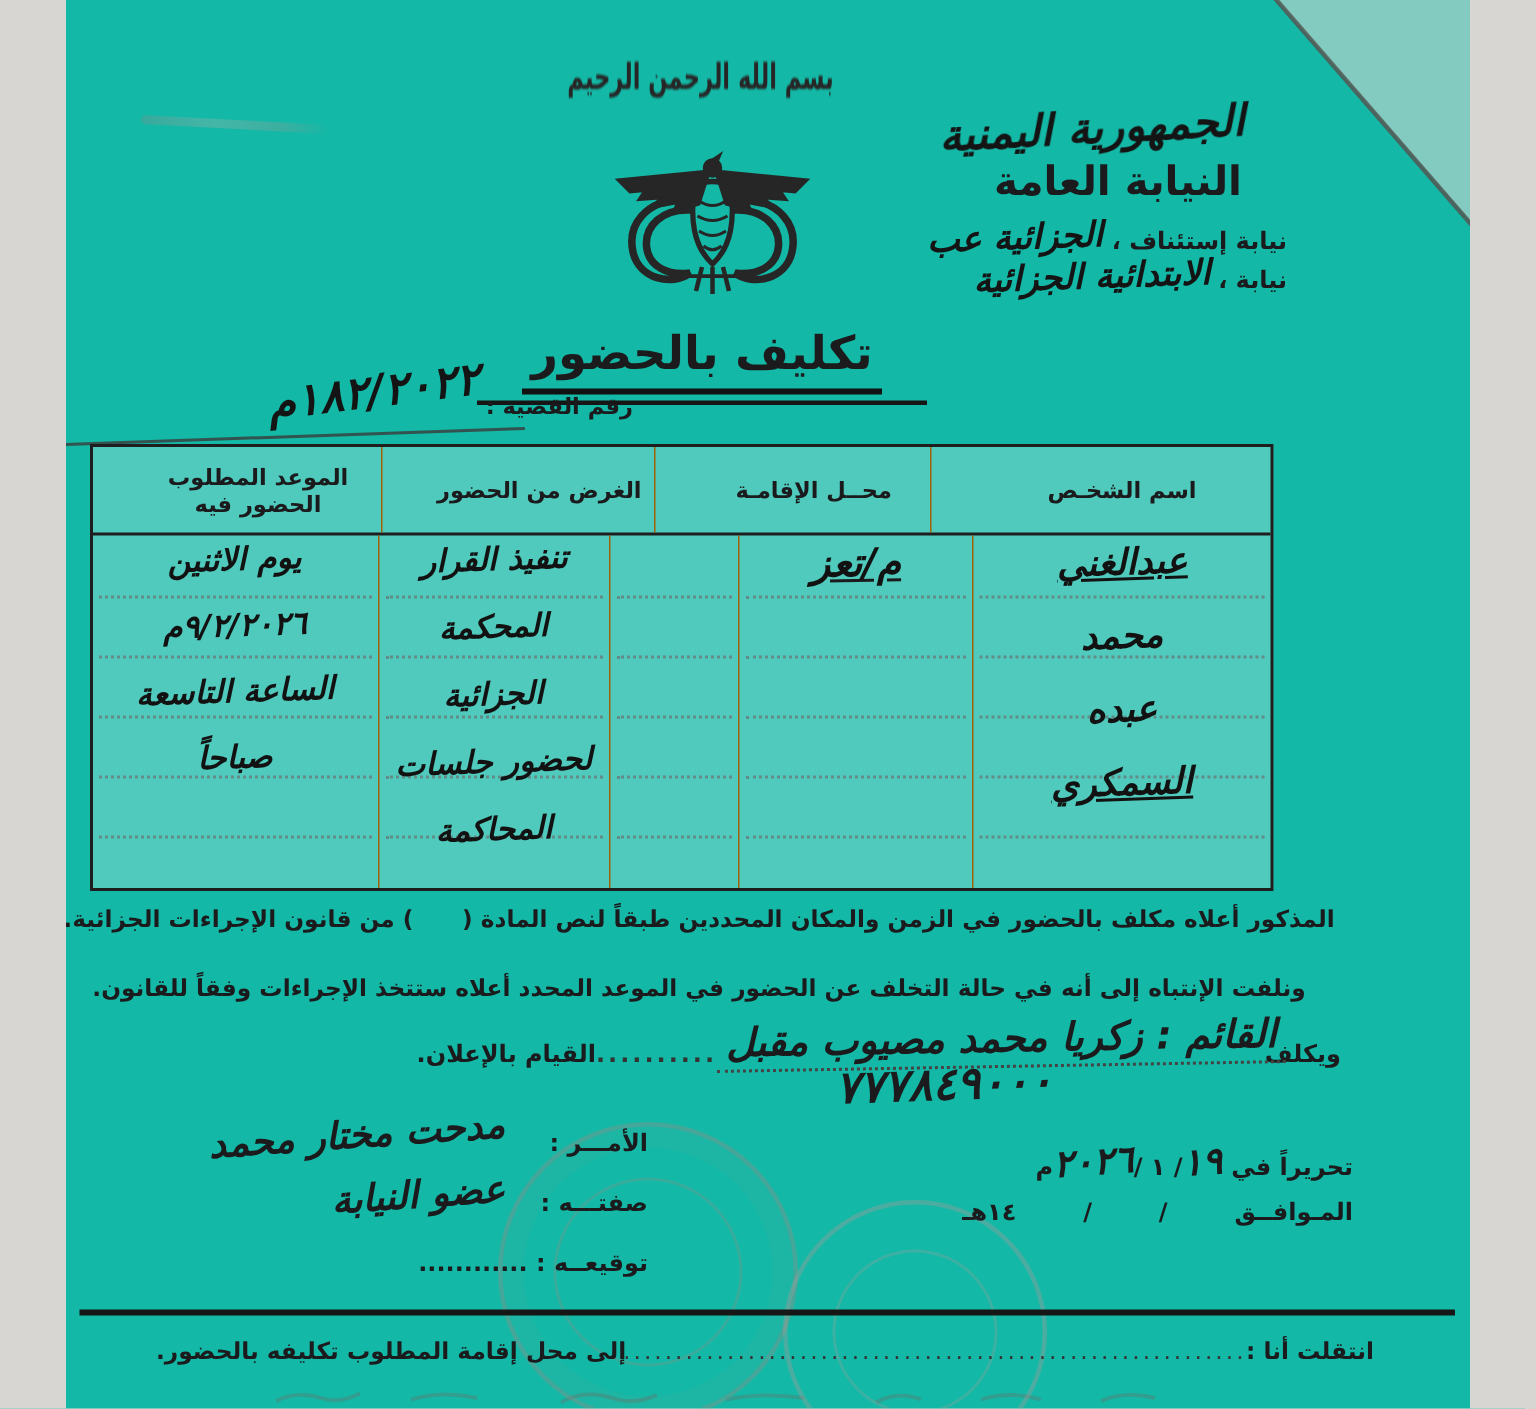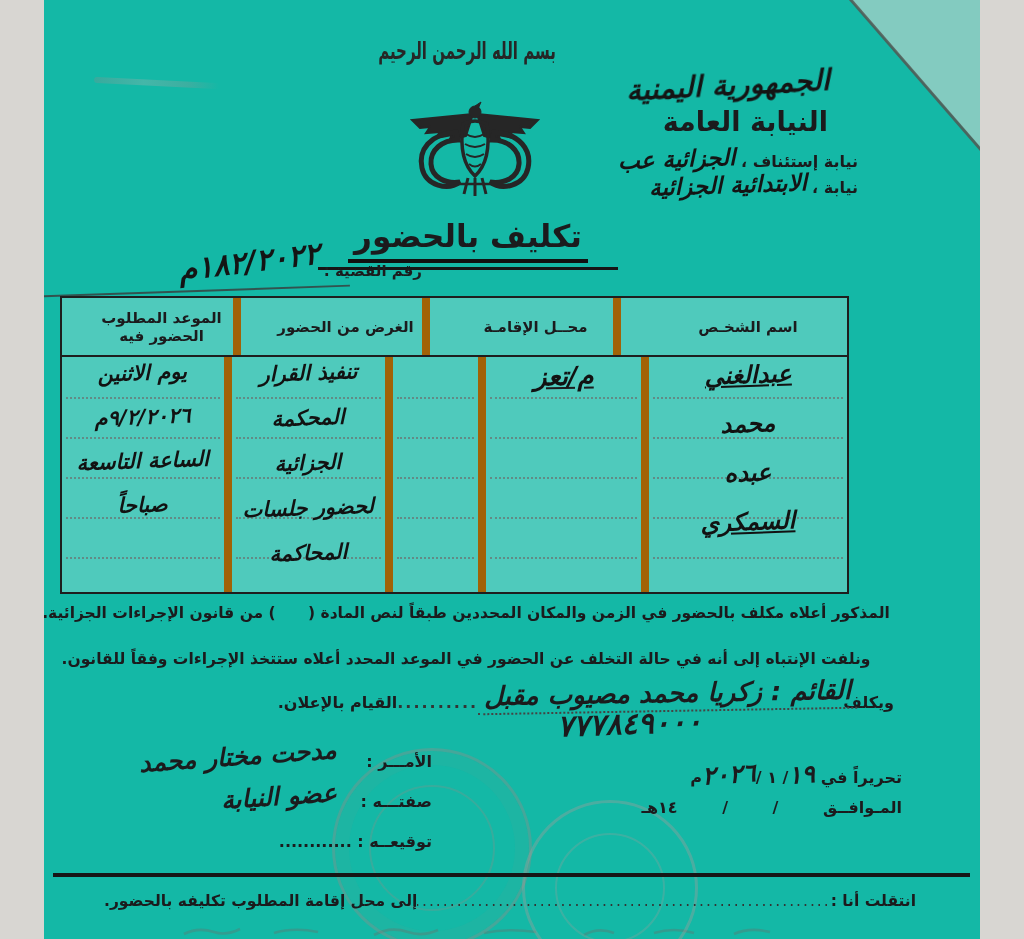--- a/index.html
+++ b/index.html
@@ -44,21 +44,21 @@
   .title-underline2{height:3px;background:#161616;margin:4px 10px 0 10px;}
   
   .case-label{top:262px;right:558px;font-size:15px;font-weight:800;}
   .case-value{top:244px;right:660px;font-size:30px;font-weight:600;transform:rotate(-7deg);letter-spacing:2px;}
   .case-underline{top:290px;right:630px;width:308px;height:2px;background:#3a3a3a;transform:rotate(-2deg);opacity:.8;}
   
   .doc-table{top:296px;right:131px;width:785px;height:294px;
     border:2.5px solid #1e1e1e;display:flex;flex-direction:column;background:rgba(255,255,255,.25);}
   .tr{display:flex;flex:1;}
   .tr.head{flex:0 0 57px;border-bottom:2.5px solid #1e1e1e;}
-  .td{border-left:8px solid #a16207;display:flex;align-items:center;justify-content:center;
+  .td{border-left:1px solid #a16207;display:flex;align-items:center;justify-content:center;
     position:relative;overflow:hidden;}
   .td:last-child{border-left:none;}
   .c1{flex:0 0 198px;} .c2{flex:0 0 155px;} .c3{flex:0 0 85px;} .c4{flex:0 0 153px;} .c5{flex:1;}
   .th{font-size:15px;font-weight:800;text-align:center;padding-left:28px;}
   .rules i{position:absolute;left:4px;right:4px;border-bottom:2px dotted #6b6b6b;opacity:.65;}
   .rules i:nth-child(1){top:40px;} .rules i:nth-child(2){top:80px;}
   .rules i:nth-child(3){top:120px;} .rules i:nth-child(4){top:160px;}
   .rules i:nth-child(5){top:200px;}
   .cell-lines{position:relative;z-index:2;display:flex;flex-direction:column;
     align-items:center;width:100%;padding-top:6px;}

